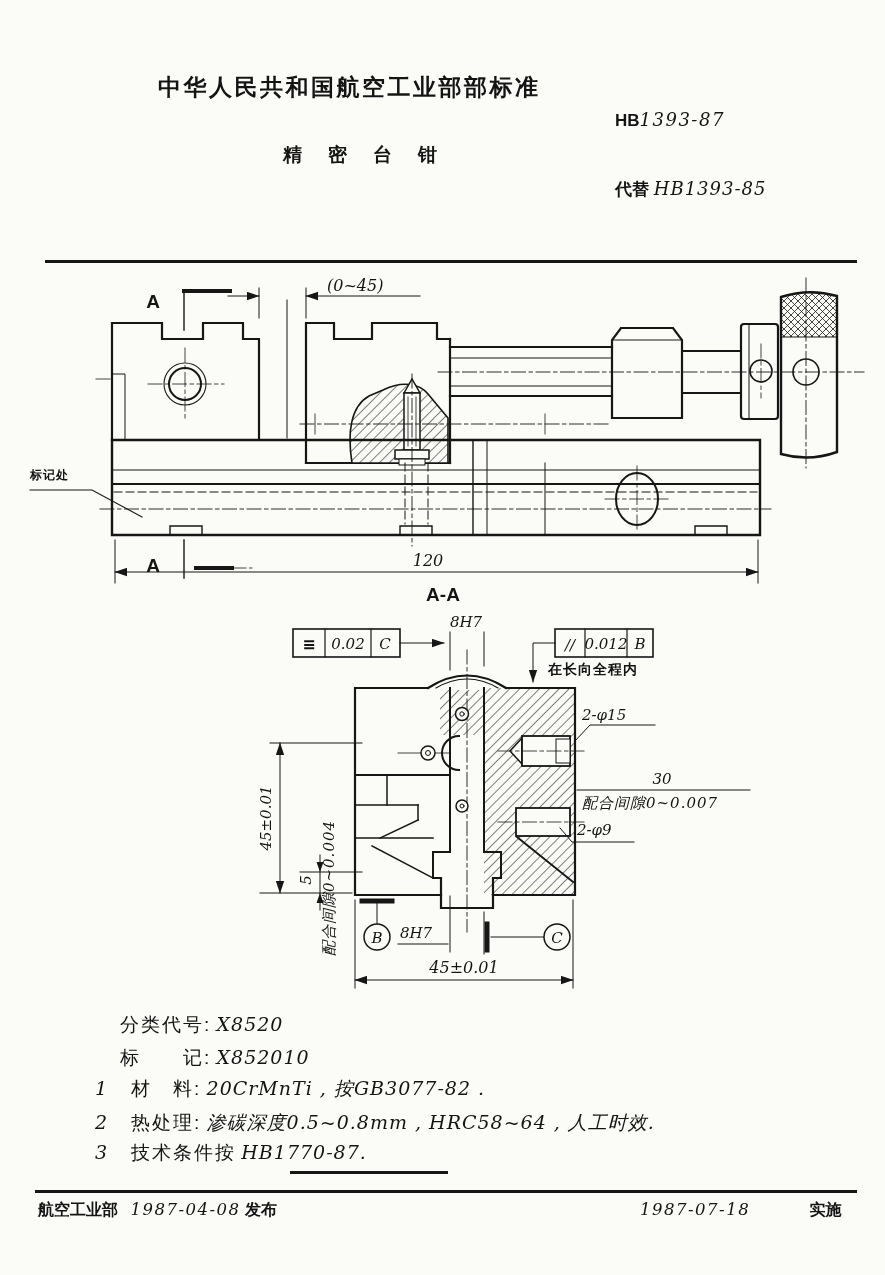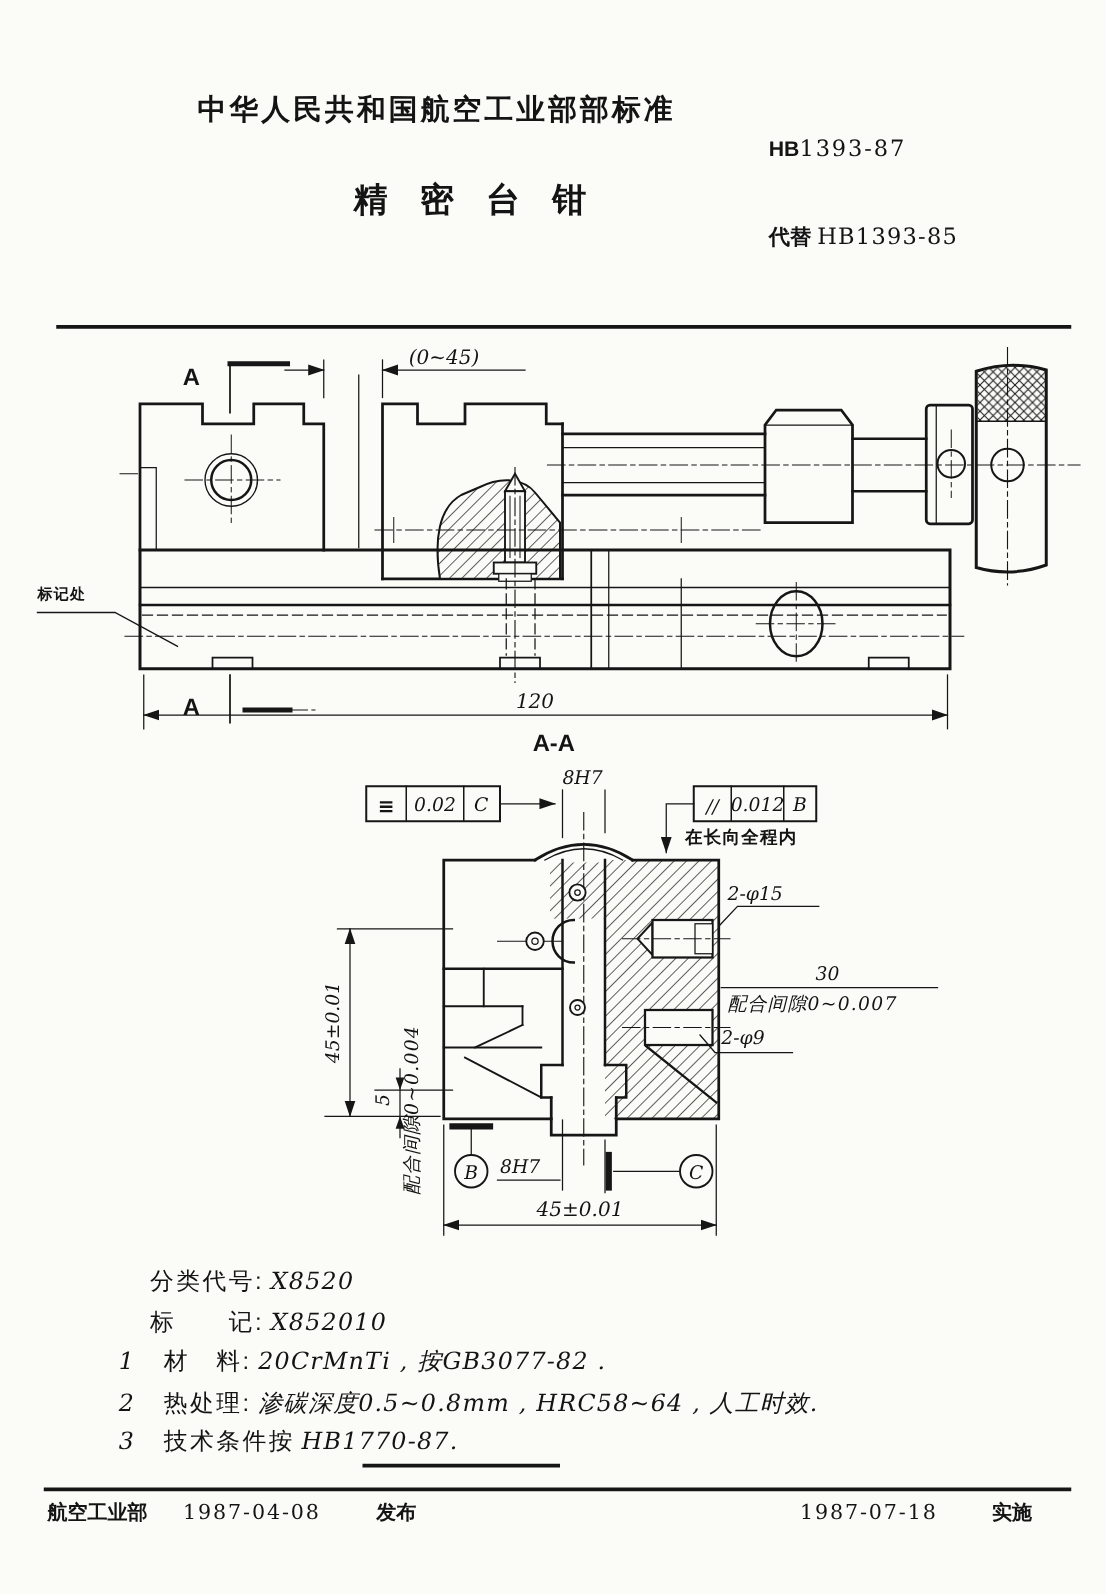--- a/index.html
+++ b/index.html
@@ -4,26 +4,26 @@
 <style>
   html,body{margin:0;padding:0}
   body{
     width:885px;height:1275px;position:relative;
     background:#fbfbf8;color:#141414;
     font-family:"Liberation Sans",sans-serif;
     overflow:hidden;
   }
   .abs{position:absolute}
   .rule{position:absolute;background:#161616}
-  .hand{font-family:"DejaVu Serif",serif;}
+  .hand{font-family:"DejaVu Serif",serif;font-style:italic}
   
   #org-line{left:158px;top:72px;font-size:23px;font-weight:bold;letter-spacing:2.5px;white-space:nowrap}
   #hb-line{left:615px;top:109px;font-size:17px;font-weight:bold;white-space:nowrap}
   #hb-line .hand{font-size:18px;font-weight:normal;letter-spacing:1.5px}
-  #doc-title{left:283px;top:142px;font-size:27px;font-weight:bold;letter-spacing:26px;white-space:nowrap}
+  #doc-title{left:283px;top:142px;font-size:19px;font-weight:bold;letter-spacing:26px;white-space:nowrap}
   #replace-line{left:615px;top:178px;font-size:17px;font-weight:bold;white-space:nowrap}
   #replace-line .hand{font-size:18px;font-weight:normal;letter-spacing:1px}
   
   #marking-callout{left:30px;top:467px;font-size:12px;font-weight:600;letter-spacing:1px}
   
   .nline{position:absolute;font-size:19px;white-space:nowrap}
   .nlabel{font-weight:400;letter-spacing:2px}
   .nval{font-family:"DejaVu Serif",serif;font-style:italic;font-size:19px;letter-spacing:1px}
   .nnum{font-family:"DejaVu Serif",serif;font-style:italic;font-size:19px;display:inline-block;width:36px}
   
@@ -344,19 +344,19 @@
 <div class="nline" style="left:95px;top:1140px">
   <span class="nnum">3</span><span class="nlabel">技术条件按</span>
   <span class="nval">HB1770-87.</span>
 </div>
 <div class="rule" style="left:290px;top:1171px;width:158px;height:2.5px"></div>
 
 <div class="rule" style="left:35px;top:1190px;width:822px;height:2.5px"></div>
 
 <div class="ft" style="left:38px">
   <span>航空工业部</span>
-  <span class="hand" style="margin-left:24px">1987-04-08</span>
-  <span style="margin-left:40px">发布</span>
+  <span class="hand" style="margin-left:8px">1987-04-08</span>
+  <span style="">发布</span>
 </div>
 <div class="ft" style="left:640px">
   <span class="hand">1987-07-18</span>
-  <span style="margin-left:39px">实施</span>
+  <span style="margin-left:55px">实施</span>
 </div>
 
 </body></html>

